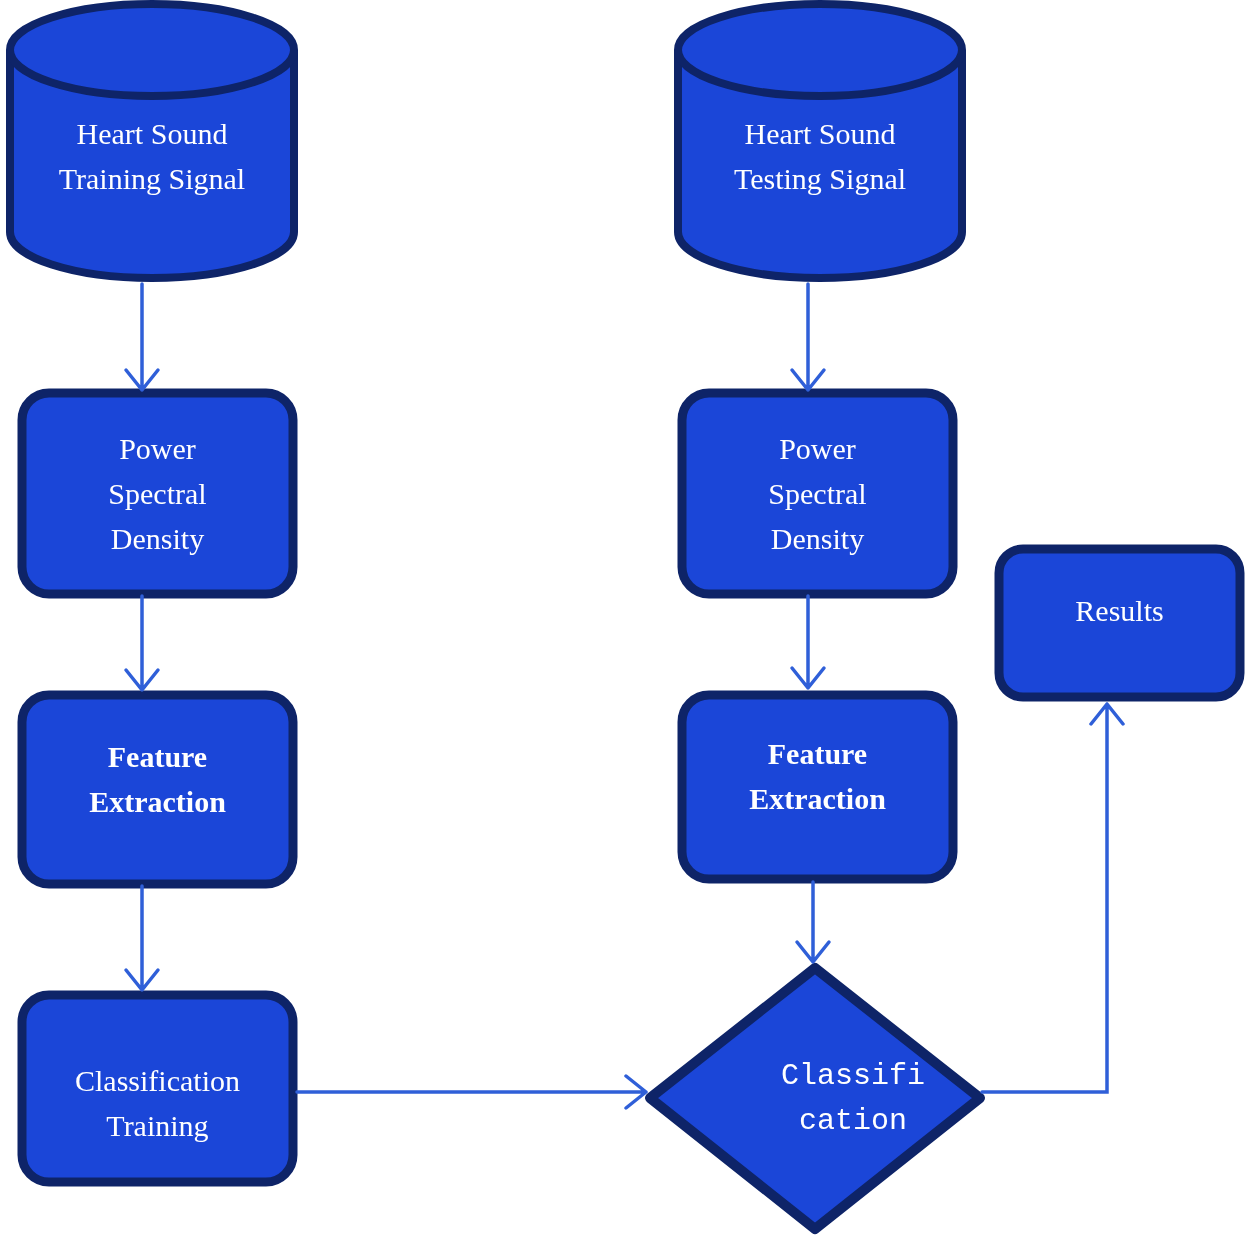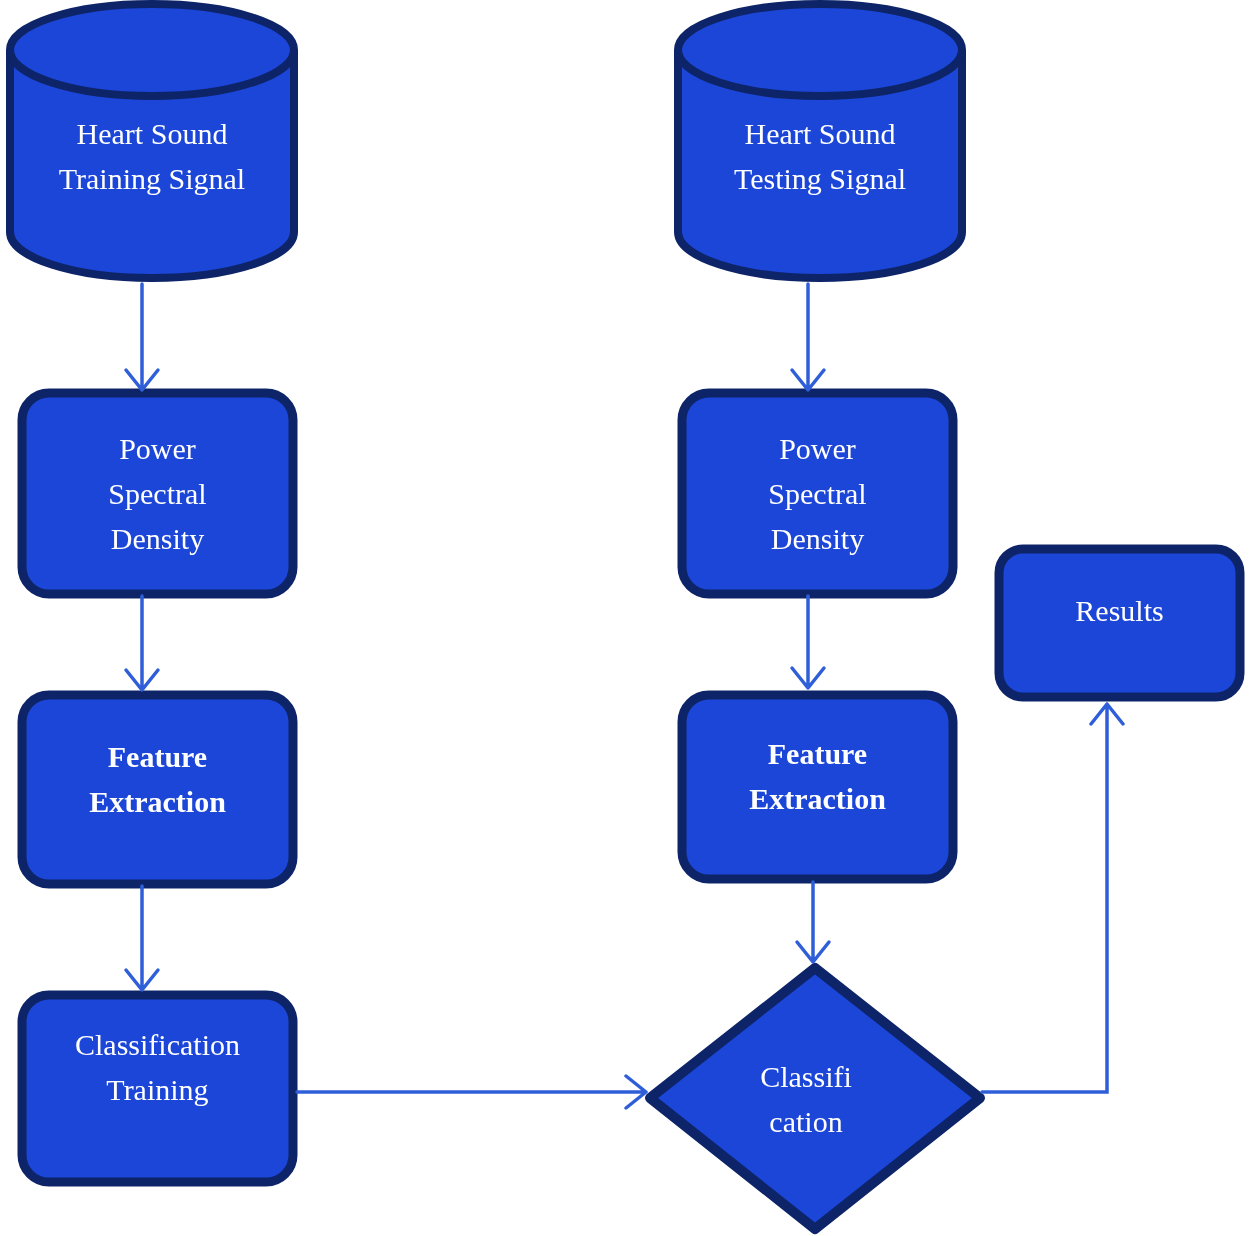--- a/index.html
+++ b/index.html
@@ -103,21 +103,21 @@
   <div class="label" style="left:682px; top:393px; width:271px; height:201px;">Power
 Spectral
 Density</div>
 
   <div class="label bias-up-s" style="left:22px;  top:695px; width:271px; height:189px;">Feature
 Extraction</div>
 
   <div class="label bias-up-s" style="left:682px; top:695px; width:271px; height:184px;">Feature
 Extraction</div>
 
-  <div class="label bias-up-l" style="left:22px;  top:995px; width:271px; height:187px;">Classification
+  <div class="label bias-up-l" style="left:22px;  top:1031px; width:271px; height:187px;">Classification
 Training</div>
 
-  <div class="label" style="left:641px; top:968px; width:330px; height:261px;">Classifi
+  <div class="label" style="left:688px; top:968px; width:330px; height:261px;font-family:Liberation Mono, monospace;">Classifi
 cation</div>
 
   <div class="label bias-up-m" style="left:999px; top:549px; width:241px; height:148px;">Results</div>
 
 </div>
 
 </body></html>

